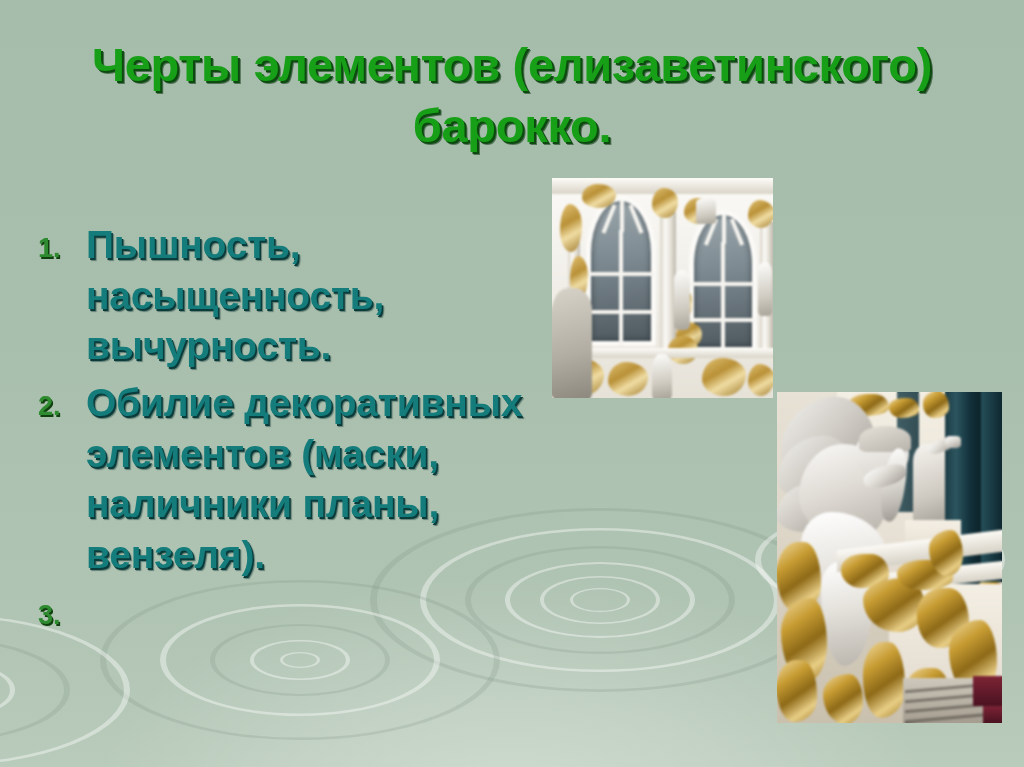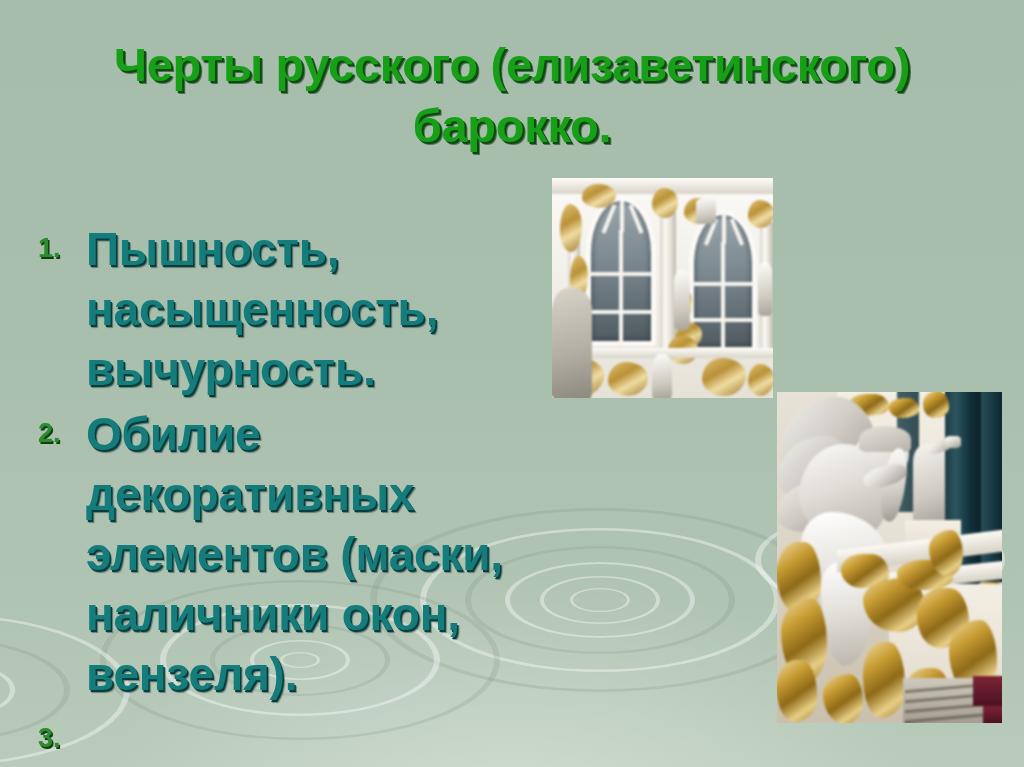--- a/index.html
+++ b/index.html
@@ -87,21 +87,21 @@
     font-size: 27px;
     font-weight: bold;
     color: #2f8b2f;
     text-shadow: 1.5px 1.5px 0 #10400f;
     line-height: 1.47;
     padding-top: 9px;
     padding-left: 18px;
     box-sizing: border-box;
   }
   .item-text {
-    font-size: 46px;
+    font-size: 39px;
     font-weight: bold;
     color: #147c7b;
     line-height: 1.30;
     text-shadow:
       1.5px 1.5px 0 #0a3c3b,
       2.5px 2.5px 1px rgba(8,45,44,0.45);
     letter-spacing: -0.2px;
   }
 
   
@@ -273,30 +273,30 @@
       <div class="ring" style="width:380px;height:380px;border-width:6px;"></div>
     </div>
 
     <div class="ripple-group ripple-d">
       <div class="ring" style="width:70px;height:70px;border-width:4px;"></div>
       <div class="ring dim" style="width:150px;height:150px;border-width:5px;"></div>
       <div class="ring" style="width:250px;height:250px;border-width:6px;"></div>
     </div>
   </div>
 
-  <div class="title">Черты русского (елизаветинского) барокко.</div>
+  <div class="title">Черты элементов (елизаветинского) барокко.</div>
 
   <ul class="body-list">
     <li class="body-item">
       <span class="item-number">1.</span>
       <span class="item-text">Пышность, насыщенность, вычурность.</span>
     </li>
     <li class="body-item">
       <span class="item-number">2.</span>
-      <span class="item-text">Обилие декоративных элементов (маски, наличники окон, вензеля).</span>
+      <span class="item-text">Обилие декоративных элементов (маски, наличники планы, вензеля).</span>
     </li>
     <li class="body-item">
       <span class="item-number">3.</span>
     </li>
   </ul>
 
   <div class="photo photo-facade">
     <div class="facade-bg"></div>
 
     <div class="fac-wall" style="left:0;top:0;width:221px;height:220px;"></div>

